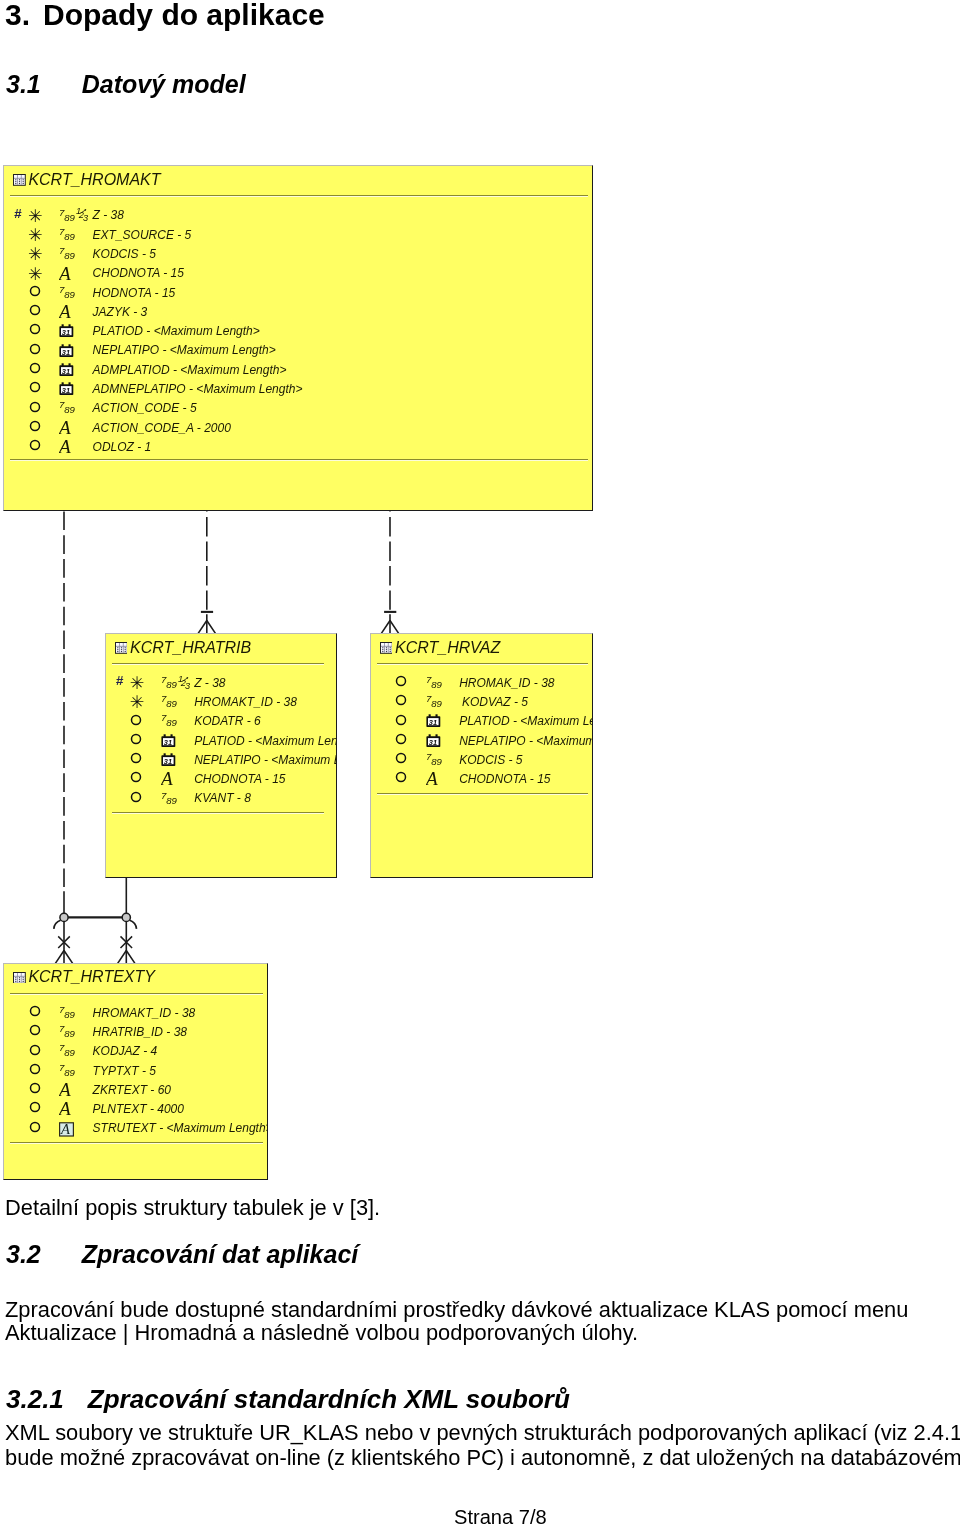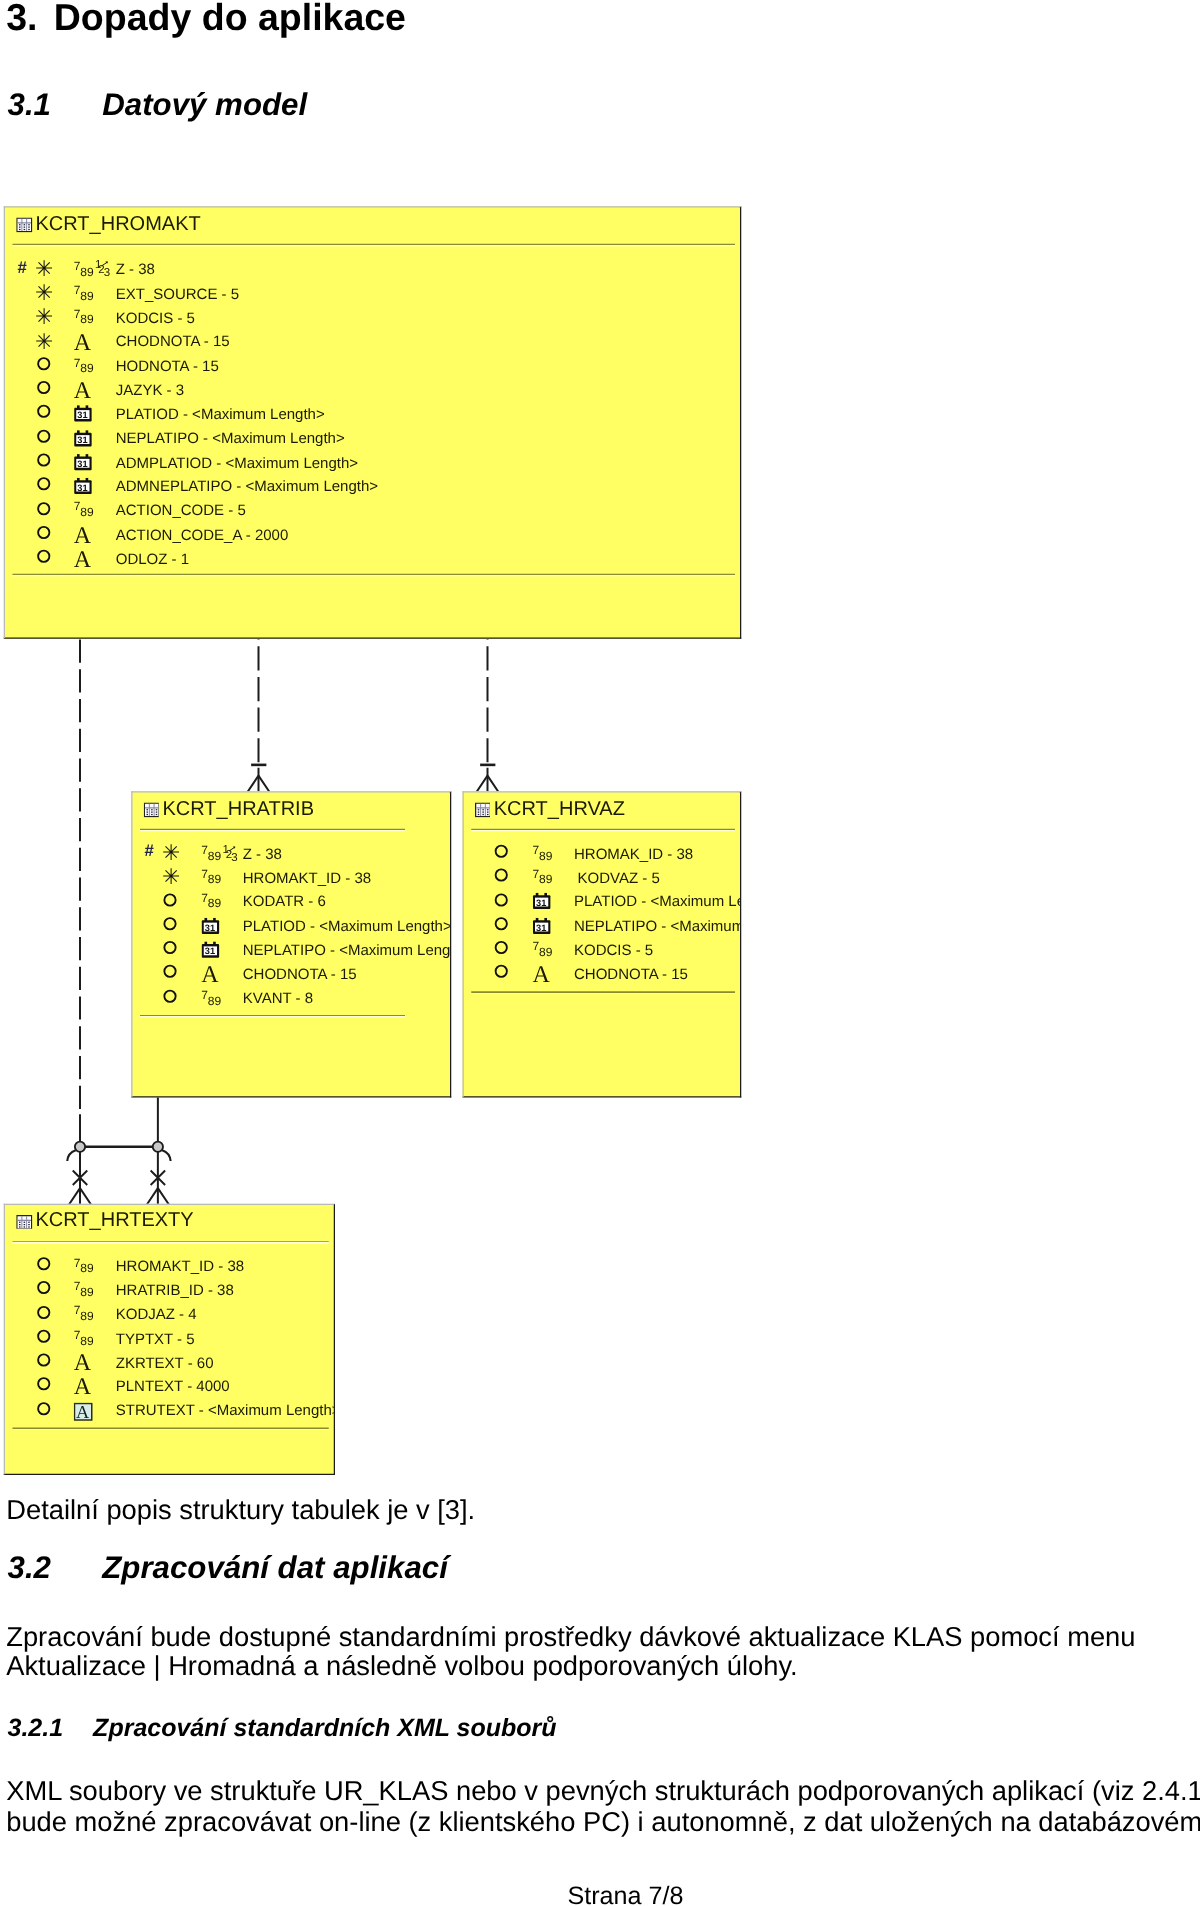--- a/index.html
+++ b/index.html
@@ -3,31 +3,31 @@
 <meta charset="utf-8">
 <title>Dopady do aplikace</title>
 <style>
   html,body{margin:0;padding:0;}
   body{width:960px;height:1525px;background:#ffffff;
        font-family:"Liberation Sans",sans-serif;color:#000;overflow:hidden;}
   .page{position:relative;width:960px;height:1525px;overflow:hidden;}
   .tx{position:absolute;white-space:pre;}
   .h1{font-size:30px;font-weight:bold;}
   .h2{font-size:25px;font-weight:bold;font-style:italic;}
-  .h3{font-size:20px;font-weight:bold;font-style:italic;}
+  .h3{font-size:26px;font-weight:bold;font-style:italic;margin-top:12px;}
   .bt{font-size:21.85px;}
   .ft{font-size:20.1px;}
 
   
   #diag{position:absolute;left:0;top:0;width:960px;height:1195px;}
   #links{position:absolute;left:0;top:0;width:960px;height:1195px;}
   .ent{position:absolute;background:#ffff63;overflow:hidden;
        border-top:1px solid #b9b9b9;border-left:1px solid #b9b9b9;
        border-right:1px solid #1c1c1c;border-bottom:1px solid #1c1c1c;
-       box-sizing:border-box;}
+       box-sizing:border-box;font-style:italic;}
   .ent-title{position:absolute;font-size:16px;white-space:pre;color:#1a1a05;}
   .ent-sep{position:absolute;height:2px;
      background:linear-gradient(to bottom,#8a8a2e 0 1px,#fcfcdc 1px 2px);}
   .fld{position:absolute;font-size:12px;white-space:pre;color:#1a1a05;line-height:12px;}
   .pkm{position:absolute;font-size:13.4px;font-weight:bold;color:#23234f;line-height:11px;}
   .ic{position:absolute;line-height:0;}
   .ic svg{display:block;}
   .glyph-star{font-family:"DejaVu Sans",sans-serif;font-size:17.4px;line-height:17.4px;
       color:#111;display:block;}
 </style>
@@ -247,21 +247,21 @@
           </svg>
         </div>
         <div class="ic" style="left:54.5px;top:274.16px">
           <svg width="17" height="15" viewBox="0 0 17 15">
             <text x="0" y="13.2" font-family="Liberation Serif, serif" font-size="19.2" fill="#1a1a05">A</text>
           </svg>
         </div>
         <div class="fld" style="left:88.2px;top:274.96000000000004px">ODLOZ - 1</div>
         <div class="ent-sep" style="left:6px;top:293px;width:577.7px"></div>
       </div>
-      <div class="ent" style="left: 105px; top: 633px; width: 256px; height: 244.5px; background: rgb(255, 255, 99);">
+      <div class="ent" style="left: 105px; top: 633px; width: 232px; height: 244.5px; background: rgb(255, 255, 99);">
         <div class="ic" style="left:8.6px;top:8px">
           <svg width="12.8" height="11.8" viewBox="0 0 12.8 11.8">
             <rect x="0" y="0" width="12.8" height="11.8" fill="#222"></rect>
             <rect x="1" y="1" width="10.8" height="9.8" fill="#fafaff"></rect>
             <path d="M1 4.3 H11.8" stroke="#8a8aa0" stroke-width="0.9" fill="none"></path>
             <path d="M4.5 1 V10.8 M8.3 1 V10.8" stroke="#8a8aa0" stroke-width="0.8" fill="none"></path>
             <g fill="#22223a">
               <rect x="2.2" y="5.3" width="1.2" height="1"></rect>
               <rect x="2.2" y="7.2" width="1.2" height="1"></rect>
               <rect x="2.2" y="9.1" width="1.2" height="1"></rect>

